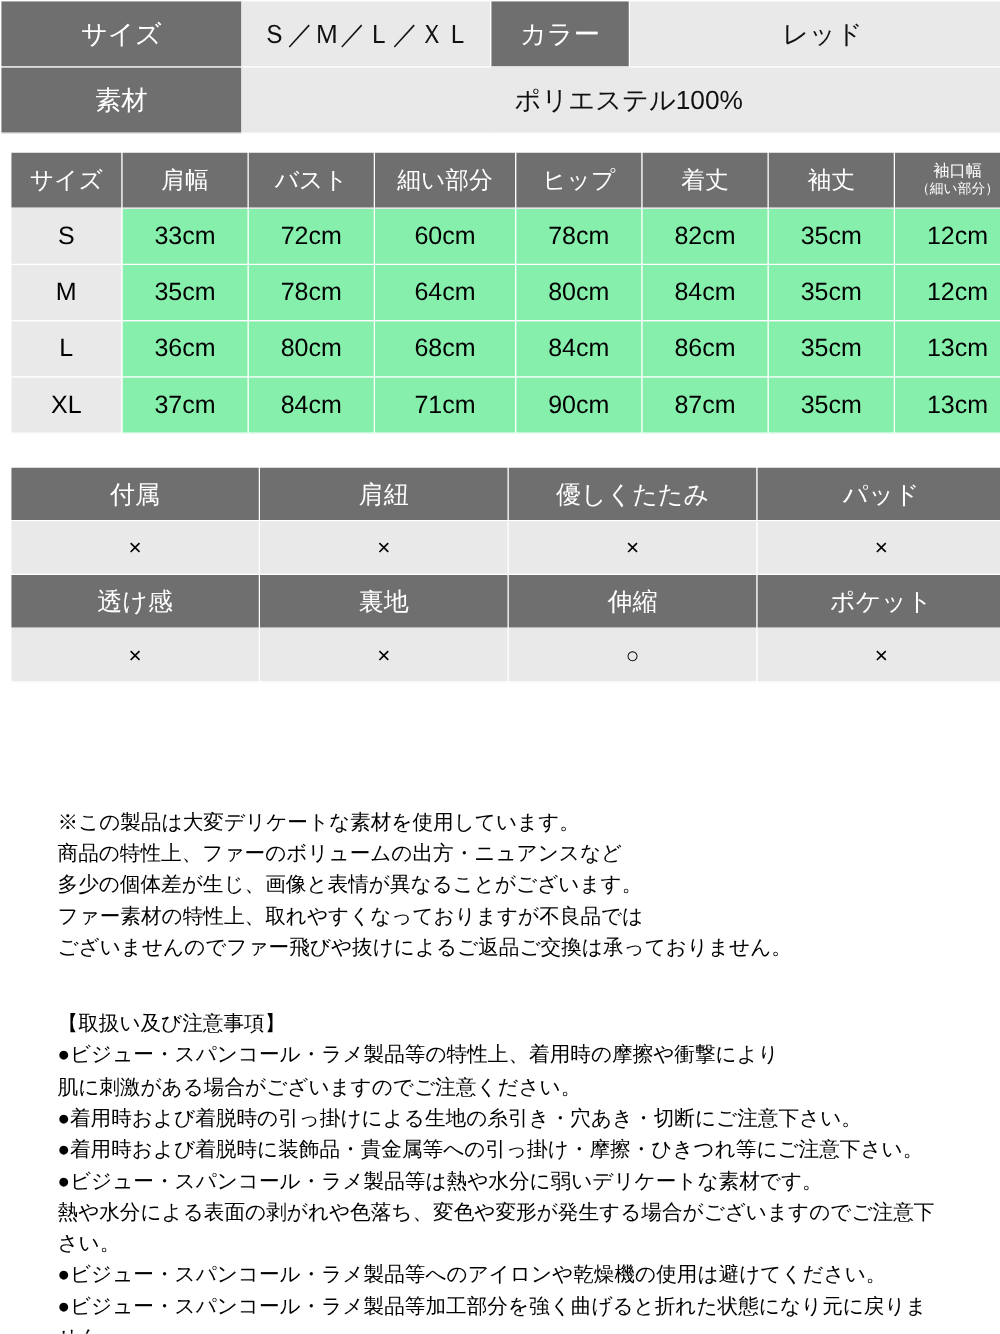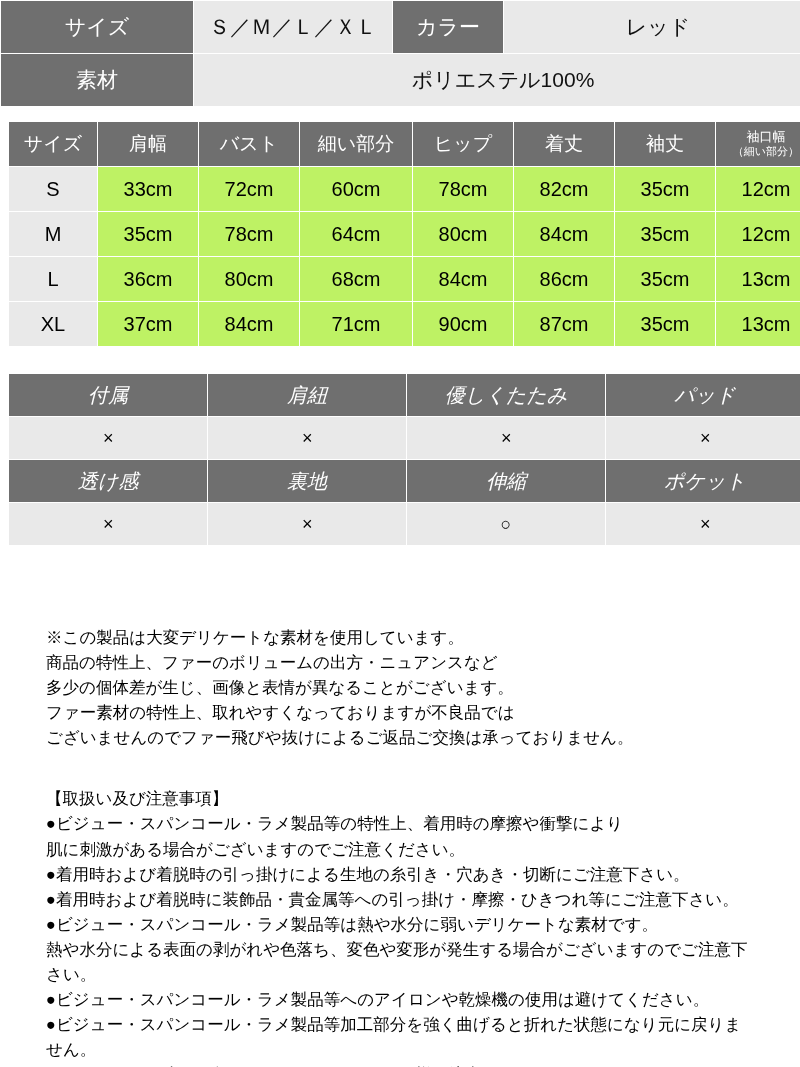--- a/index.html
+++ b/index.html
@@ -72,38 +72,37 @@
   }
   .size-table thead th.small {
     font-size: 13px;
     line-height: 1.15;
   }
   .size-table thead th.small .sub {
     font-size: 11px;
     display: block;
   }
   .size-table tbody td {
-    background: #bef264;
+    background: #86efac;
   }
   .size-table tbody td.rowhead {
     background: #e9e9e9;
   }
 
   
   .attr-table {
     width: 784px;
     margin-top: 26px;
   }
   .attr-table th, .attr-table td {
     height: 40px;
     text-align: center;
     vertical-align: middle;
     font-size: 20px;
     border: 1px solid #ffffff;
-    font-style: italic;
   }
   .attr-table th {
     background: #6f6f6f;
     color: #ffffff;
     font-weight: normal;
   }
   .attr-table td {
     background: #e9e9e9;
     font-size: 18px;
   }
@@ -113,21 +112,21 @@
     padding: 0 46px;
     box-sizing: border-box;
     width: 800px;
   }
   .note-block {
     font-size: 16.5px;
     line-height: 1.52;
     white-space: pre-line;
     color: #000000;
   }
-  .note-block.first { margin-top: 79px; }
+  .note-block.first { margin-top: 100px; }
   .note-block.second { margin-top: 36px; }
 </style>
 </head>
 <body>
 
 <div class="page">
 
   <table class="spec-table">
     <tbody>
       <tr>

